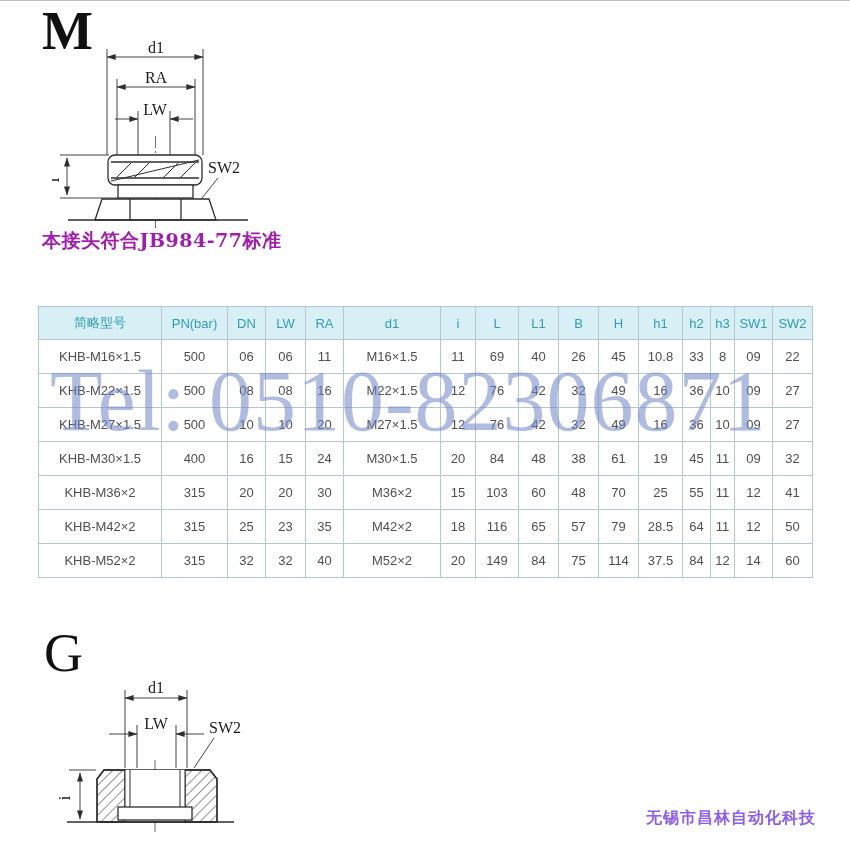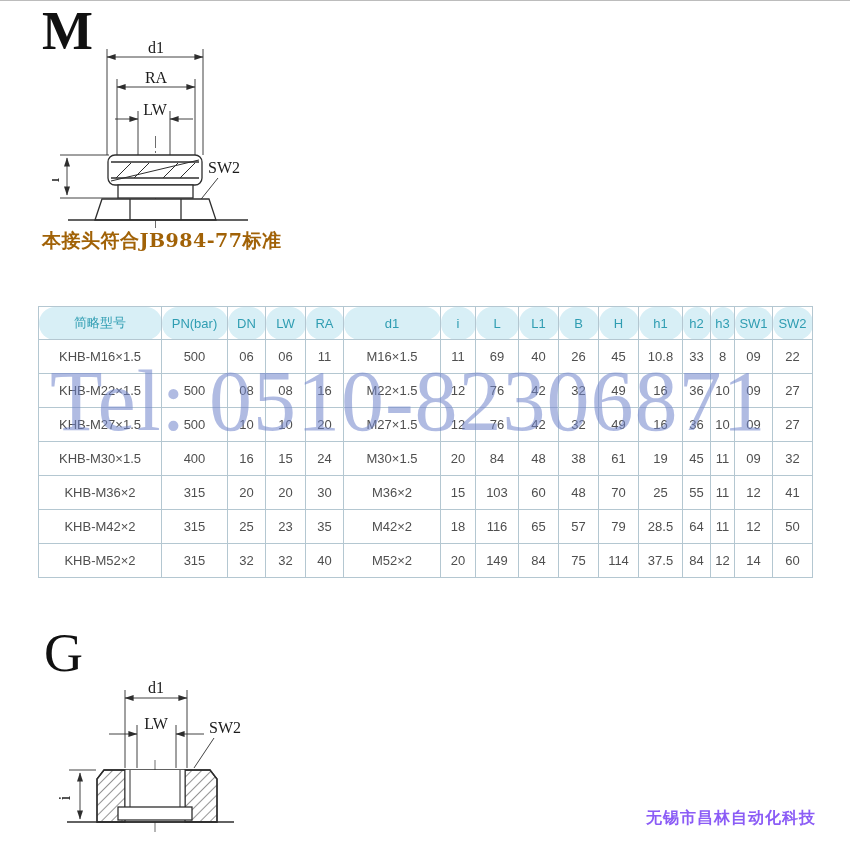--- a/index.html
+++ b/index.html
@@ -22,33 +22,33 @@
   }
   .letter-m{left:42px;top:4px;font-size:54px;}
   .letter-g{left:44px;top:626px;font-size:54px;font-weight:500;}
   .diagram{position:absolute;}
   .diagram-m{left:52px;top:36px;width:240px;height:200px;}
   .diagram-g{left:52px;top:672px;width:240px;height:170px;}
   .dim-label{font-family:"Liberation Serif",serif;font-size:16px;fill:#1b1b1b;}
   .standard-note{
     position:absolute;left:42px;top:228px;
     font-family:"DejaVu Serif","Liberation Serif",serif;
-    font-size:19px;font-weight:700;color:#a16207;letter-spacing:.5px;
+    font-size:19px;font-weight:700;color:#a21caf;letter-spacing:.5px;
   }
   .spec-table{
     position:absolute;left:38px;top:306px;width:774px;
     border-collapse:collapse;table-layout:fixed;
   }
   .spec-table th,.spec-table td{
     border:1px solid var(--table-border);
     text-align:center;vertical-align:middle;
     font-size:13px;padding:0;overflow:hidden;white-space:nowrap;
   }
   .spec-table th{
-    height:32px;background:var(--header-bg);color:var(--header-text);font-weight:400;border-radius:16px;
+    height:32px;background:var(--header-bg);color:var(--header-text);font-weight:400;
   }
   .spec-table td{height:33px;background:#fff;color:var(--cell-text);}
   .watermark{
     position:absolute;left:50px;white-space:nowrap;
     font-family:Liberation Serif, serif;font-size:86px;line-height:1;
     color:var(--watermark);opacity:.55;letter-spacing:1px;
     pointer-events:none;z-index:5;
   }
   .watermark-tel{top:358px;}
   .watermark-fax{top:460px;}

